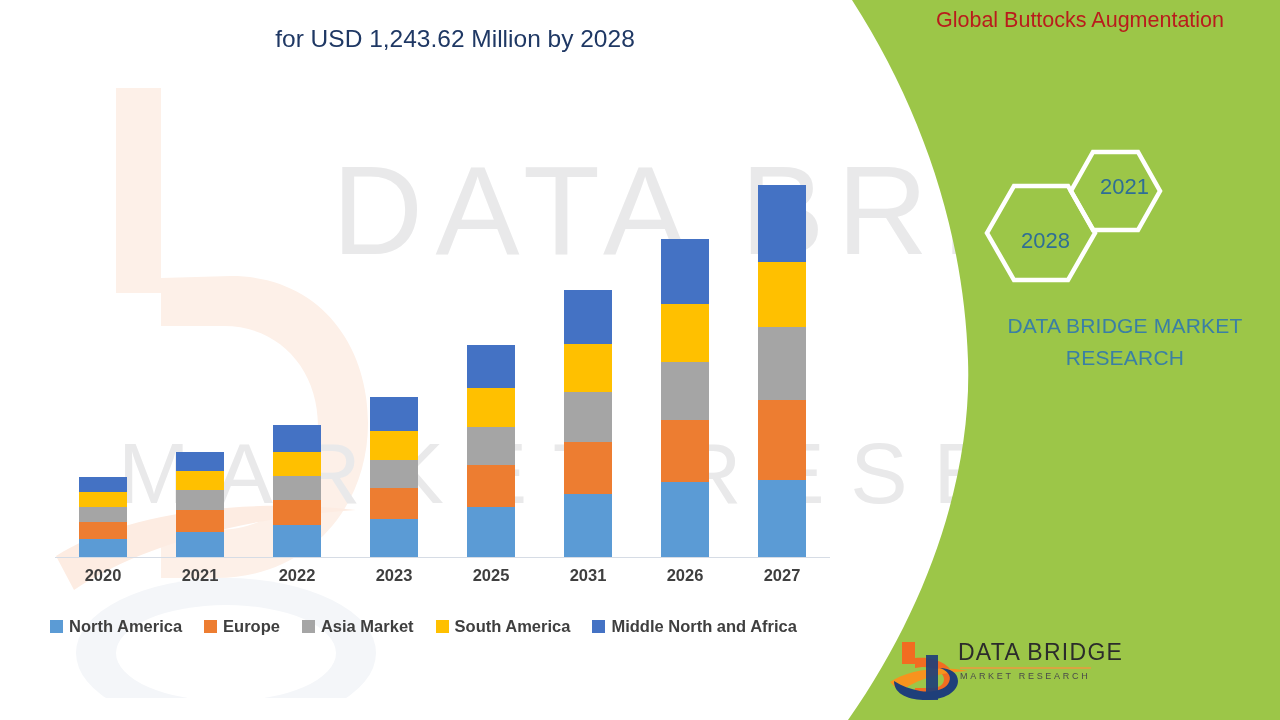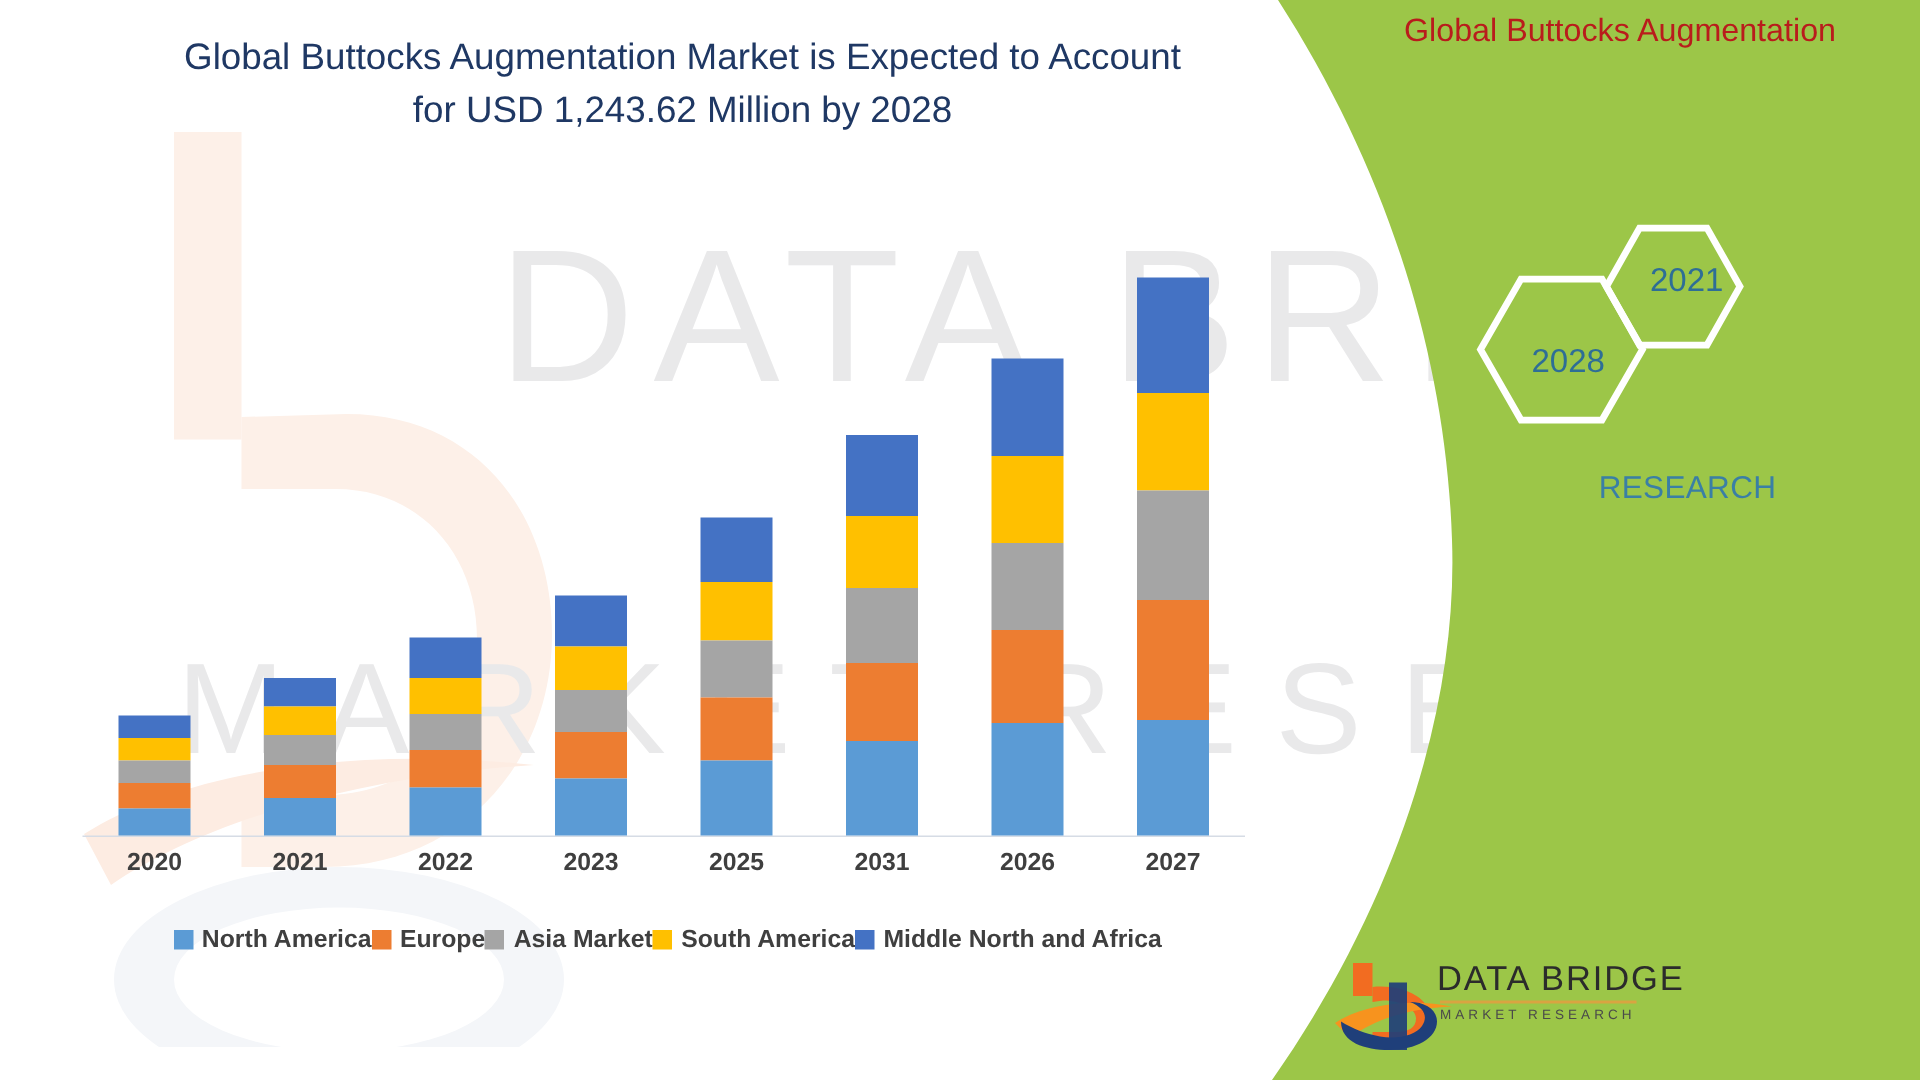--- a/index.html
+++ b/index.html
@@ -112,21 +112,22 @@
     display: flex; justify-content: space-between;
   }
   .x-label {
     width: 96px; text-align: center;
     font-size: 16.5px; font-weight: bold; color: #3f3f3f;
   }
 
   
   .legend {
     position: absolute; left: 50px; top: 617px; width: 790px;
-    display: flex; align-items: center; justify-content: center;
+    display: flex; align-items: center; 
+    gap: 22px;
   }
   .legend-item { display: flex; align-items: center; gap: 6px; }
   .legend-swatch { width: 13px; height: 13px; flex: 0 0 13px; }
   .legend-text { font-size: 16.5px; font-weight: bold; color: #3f3f3f; white-space: nowrap; }
 </style>
 </head>
 <body>
 
 <div id="stage">
 
@@ -137,21 +138,20 @@
                M105 248 L105 452 L160 452 C222 452 262 408 262 348 C262 290 222 248 168 248 Z" fill="#FDF0E8" fill-rule="evenodd"></path>
       <path d="M0 478 C60 440 170 418 300 432 C180 440 80 470 18 512 Z" fill="#FDECE2"></path>
       <ellipse cx="170" cy="575" rx="150" ry="75" fill="#F4F6F9"></ellipse>
       <ellipse cx="170" cy="575" rx="110" ry="48" fill="#ffffff"></ellipse>
     </svg>
     <div class="wm-text wm-data-bridge">DATA BRIDGE</div>
     <div class="wm-text wm-market-res">MARKET RESEARCH</div>
   </div>
 
   <div class="chart-title">
-    <div>Global Buttocks Augmentation Market is Expected to Account</div>
     <div>for USD 1,243.62 Million by 2028</div>
   </div>
 
   <div class="axis-line"></div>
   <div class="bars" id="bars">
       <div class="bar-col">
         <div class="bar">
           <div class="seg" style="height: 15px; background: rgb(68, 114, 196);"></div>
           <div class="seg" style="height: 15px; background: rgb(255, 192, 0);"></div>
           <div class="seg" style="height: 15px; background: rgb(165, 165, 165);"></div>
@@ -266,20 +266,21 @@
   </div>
 
   <svg class="hexes" viewBox="0 0 220 150">
     <polygon points="113,4 158,4 180,43 158,82 113,82 91,43" fill="none" stroke="#ffffff" stroke-width="4.5"></polygon>
     <polygon points="34,38 88,38 115,85 88,132 34,132 7,85" fill="none" stroke="#ffffff" stroke-width="4.5"></polygon>
   </svg>
   <div class="hex-label hex-label-2028">2028</div>
   <div class="hex-label hex-label-2021">2021</div>
 
   <div class="dbmr-name">
+    <div>DATA BRIDGE MARKET</div>
     <div>RESEARCH</div>
   </div>
 
   <svg class="logo-wrap" viewBox="0 0 220 62">
     <path d="M14 4 L27 4 L27 26 L14 26 Z" fill="#F26C21"></path>
     <path d="M27 20 C49 18 66 28 66 42 C66 52 57 59 44 59 L27 59 Z
              M27 30 L27 50 L43 50 C51 50 56 47 56 41 C56 34 45 29 34 29 Z" fill="#F26C21" fill-rule="evenodd"></path>
     <path d="M2 44 C20 32 52 27 80 33 C54 34 28 41 12 54 Z" fill="#F7931E"></path>
     <path d="M6 43 C6 57 22 62 38 62 C56 62 70 54 70 43 C70 35 62 30 52 30
              C62 34 64 40 60 46 C56 52 44 55 32 53 C22 51 14 48 6 43 Z" fill="#1F3F7A"></path>

